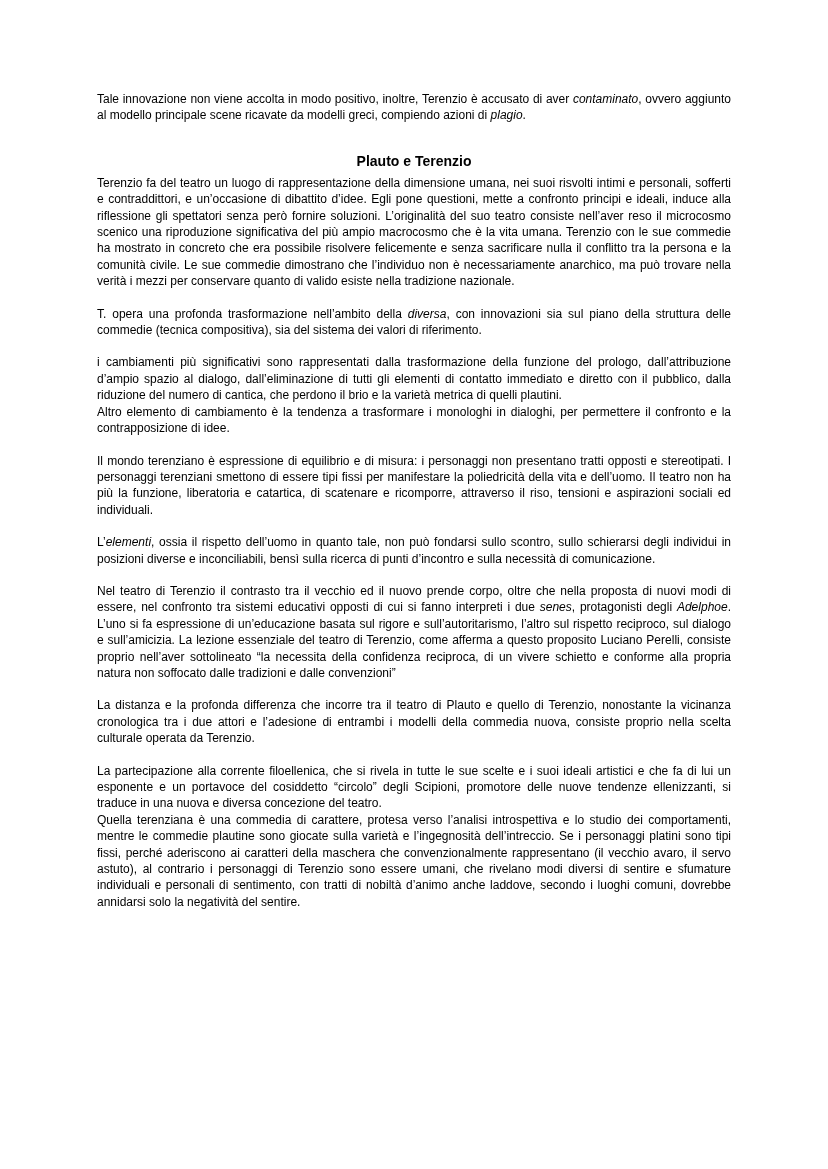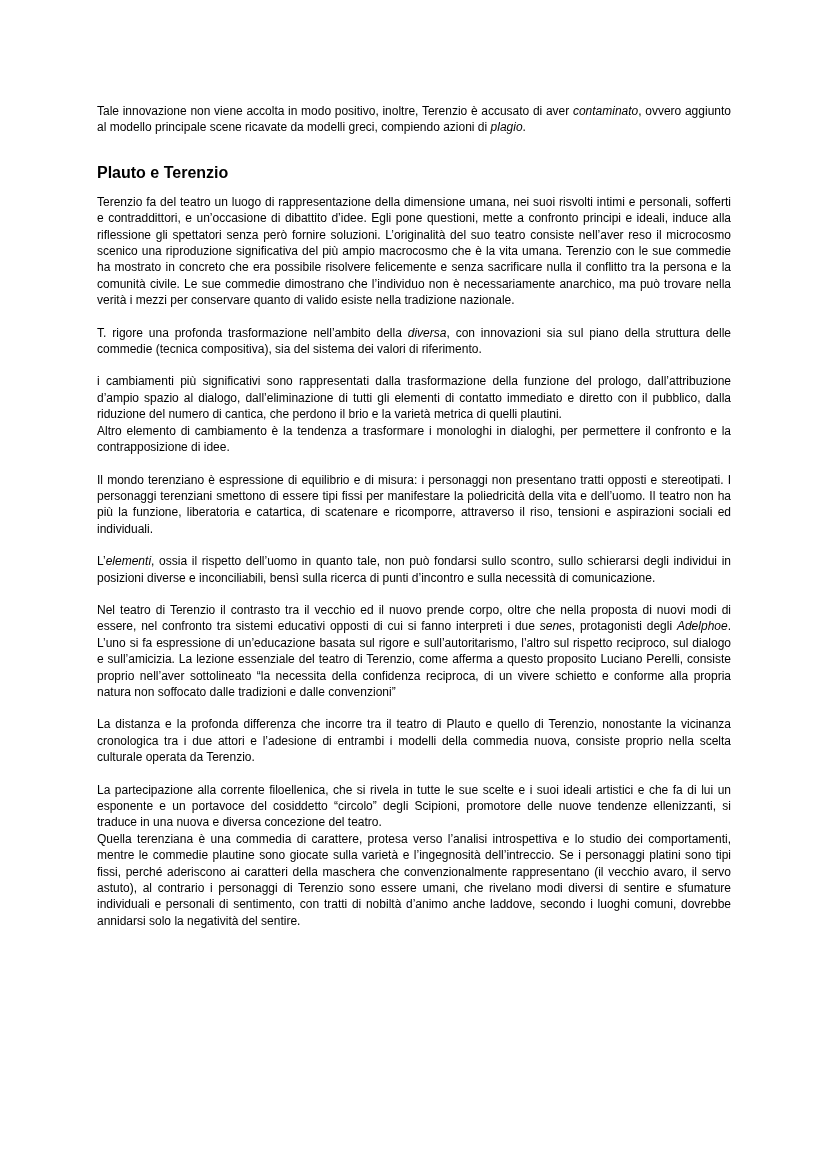--- a/index.html
+++ b/index.html
@@ -18,44 +18,45 @@
   }
   .content {
     position: absolute;
     left: 97px;
     top: 91px;
     width: 634px;
     font-size: 12px;
     line-height: 16.4px;
   }
   .para {
-    margin: 12px 0 16px 0;
+    margin: 0 0 16px 0;
     text-align: justify;
   }
   .para.mb-lg {
     margin-bottom: 28px;
   }
   .heading {
-    font-size: 16px;
+    font-size: 14px;
     line-height: 18px;
     font-weight: 700;
+    text-align: center;
     margin: 20px 0 5px 0;
   }
   .b { font-weight: 400; }
   .i { font-style: italic; }
 </style>
 </head>
 <body>
 
 <div class="page">
   <main class="content">
     <p class="para mb-lg"><span>Tale innovazione non viene accolta in modo positivo, inoltre, Terenzio è accusato di aver </span><span class="i">contaminato</span><span>, ovvero aggiunto al modello principale scene ricavate da modelli greci, compiendo azioni di </span><span class="i">plagio</span><span>.</span></p>
     <h1 class="heading">Plauto e Terenzio</h1>
     <p class="para"><span>Terenzio fa del teatro un luogo di rappresentazione della dimensione umana, nei suoi risvolti intimi e personali, sofferti e contraddittori, e un’occasione di dibattito d’idee. Egli pone questioni, mette a confronto principi e ideali, induce alla riflessione gli spettatori senza però fornire soluzioni. L’originalità del suo teatro consiste nell’</span><span class="b">aver reso il microcosmo scenico una riproduzione significativa del più ampio macrocosmo che è la vita umana</span><span>. Terenzio con le sue commedie ha mostrato in concreto che era possibile risolvere felicemente e senza sacrificare nulla il conflitto tra la persona e la comunità civile. Le sue commedie dimostrano che l’individuo </span><span class="b">non è necessariamente anarchico,</span><span> ma può trovare nella verità i mezzi per conservare quanto di valido esiste nella tradizione nazionale.</span></p>
-    <p class="para"><span>T. rigore una profonda trasformazione nell’ambito della </span><span class="i">diversa</span><span>, con innovazioni sia sul piano della struttura delle commedie (tecnica compositiva), sia del sistema dei valori di riferimento.</span></p>
+    <p class="para"><span>T. opera una profonda trasformazione nell’ambito della </span><span class="i">diversa</span><span>, con innovazioni sia sul piano della struttura delle commedie (tecnica compositiva), sia del sistema dei valori di riferimento.</span></p>
     <p class="para"><span class="b">i cambiamenti più significativi</span><span> sono rappresentati dalla </span><span class="b">trasformazione della funzione del prologo</span><span>, dall’</span><span class="b">attribuzione d’ampio spazio al dialogo</span><span>, dall’</span><span class="b">eliminazione di tutti gli elementi di contatto immediato e diretto con il pubblico</span><span>, dalla </span><span class="b">riduzione del numero di cantica</span><span>, che perdono il brio e la varietà metrica di quelli plautini.</span><br><span>Altro elemento di cambiamento è la </span><span class="b">tendenza a trasformare i monologhi in dialoghi,</span><span> per permettere il confronto e la contrapposizione di idee.</span></p>
     <p class="para"><span class="b">Il mondo terenziano è espressione di equilibrio e di misura</span><span>: i personaggi non presentano tratti opposti e stereotipati. I personaggi terenziani smettono di essere tipi fissi per manifestare la poliedricità della vita e dell’uomo. </span><span class="b">Il teatro non ha più la funzione, liberatoria e catartica, di scatenare e ricomporre, attraverso il riso, tensioni e aspirazioni sociali ed individuali.</span></p>
     <p class="para"><span class="b">L’</span><span class="b i">elementi</span><span class="b">, ossia il rispetto dell’uomo in quanto tale, non può fondarsi sullo scontro, sullo schierarsi degli individui in posizioni diverse e inconciliabili, bensì sulla ricerca di punti d’incontro e sulla necessità di comunicazione</span><span>.</span></p>
     <p class="para"><span>Nel teatro di Terenzio il contrasto tra il vecchio ed il nuovo prende corpo, oltre che nella proposta di nuovi modi di essere, nel confronto tra sistemi educativi opposti di cui si fanno interpreti i due </span><span class="i">senes</span><span>, protagonisti degli </span><span class="i">Adelphoe</span><span>. L’uno si fa espressione di un’educazione basata sul rigore e sull’autoritarismo, l’altro sul rispetto reciproco, sul dialogo e sull’amicizia. La lezione essenziale del teatro di Terenzio, come afferma a questo proposito Luciano Perelli, consiste proprio nell’aver sottolineato </span><span class="b">“la necessita della confidenza reciproca, di un vivere schietto e conforme alla propria natura non soffocato dalle tradizioni e dalle convenzioni”</span></p>
     <p class="para"><span>La distanza e la profonda differenza che incorre tra il teatro di Plauto e quello di Terenzio, nonostante la vicinanza cronologica tra i due attori e l’adesione di entrambi i modelli della commedia nuova, consiste proprio nella scelta culturale operata da Terenzio.</span></p>
     <p class="para"><span>La partecipazione alla corrente filoellenica, che si rivela in tutte le sue scelte e i suoi ideali artistici e che fa di lui un esponente e un portavoce del cosiddetto “circolo” degli Scipioni, promotore delle nuove tendenze ellenizzanti, si traduce in una nuova e diversa concezione del teatro.</span><br><span>Quella terenziana è una commedia di carattere, protesa verso l’analisi introspettiva e lo studio dei comportamenti, mentre le commedie plautine sono giocate sulla varietà e l’ingegnosità dell’intreccio. Se i personaggi platini sono tipi fissi, perché aderiscono ai caratteri della maschera che convenzionalmente rappresentano (il vecchio avaro, il servo astuto), al contrario i personaggi di Terenzio sono essere umani, che rivelano modi diversi di sentire e sfumature individuali e personali di sentimento, con tratti di nobiltà d’animo anche laddove, secondo i luoghi comuni, dovrebbe annidarsi solo la negatività del sentire.</span></p>
   </main>
 </div>
 
 </body></html>

